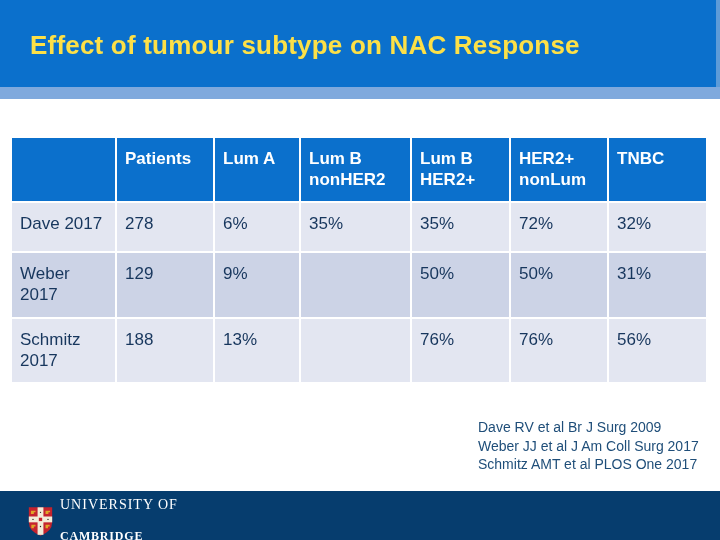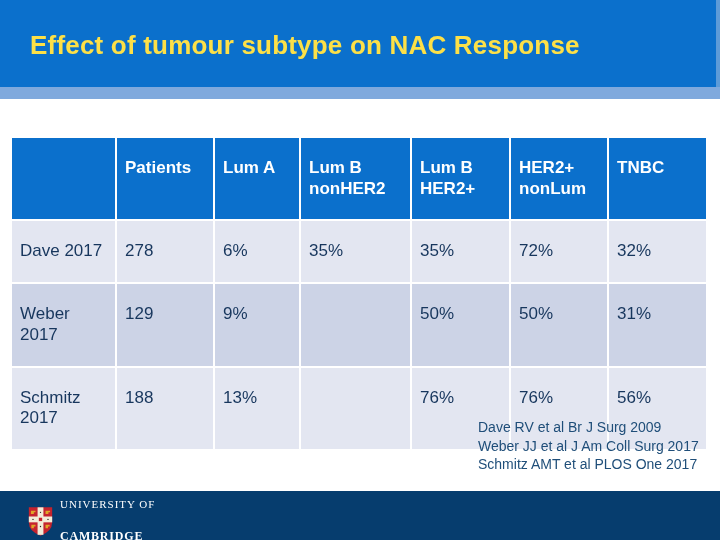--- a/index.html
+++ b/index.html
@@ -43,21 +43,21 @@
   .data-table {
     position: absolute; left: 10px; top: 136px;
     border-collapse: separate;
     border-spacing: 2px;
     table-layout: fixed;
     width: 698px;
   }
   .data-table th, .data-table td {
     vertical-align: top;
     text-align: left;
-    padding: 20px 8px;
+    padding: 11px 8px;
     font-size: 17px;
     line-height: 1.22;
     overflow: hidden;
   }
   .data-table thead th {
     background: #0b70cc;
     color: #ffffff;
     font-weight: bold;
     height: 52px;
   }
@@ -87,21 +87,21 @@
     position: absolute; left: 28px; top: 8px;
     display: flex; align-items: center;
   }
   .shield { width: 25px; height: 31px; display: block; }
   .logo-text {
     margin-left: 7px;
     color: #ffffff;
     font-family: "Liberation Serif", serif;
   }
   .logo-line1 {
-    font-size: 11px;
+    font-size: 14px;
     letter-spacing: 1px;
     line-height: 11px;
   }
   .logo-line2 {
     font-size: 12px;
     font-weight: bold;
     letter-spacing: 0.8px;
     line-height: 16px;
     margin-top: 18px;
   }

